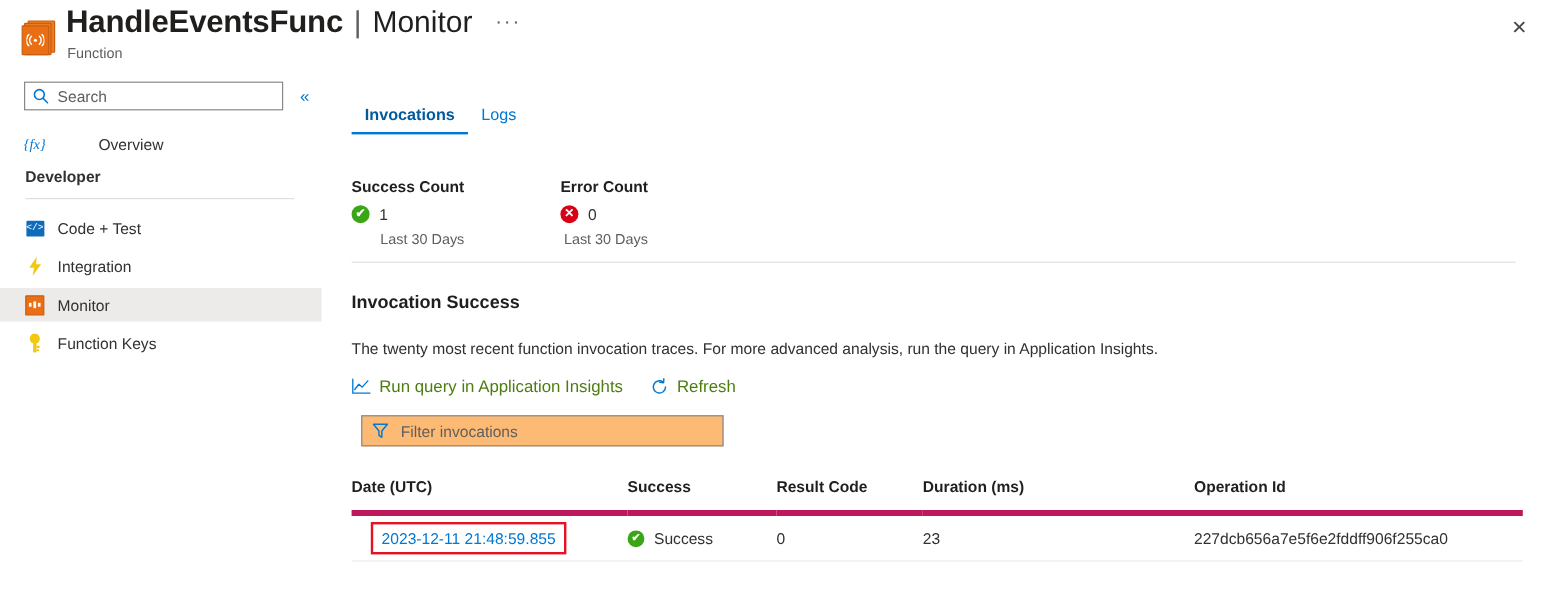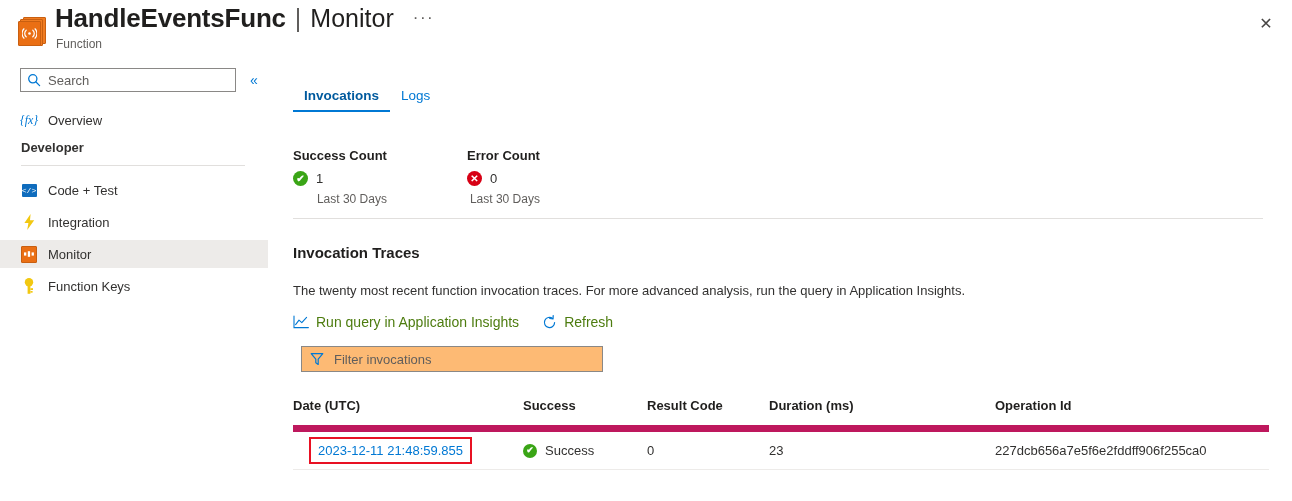--- a/index.html
+++ b/index.html
@@ -367,21 +367,21 @@
     width: 976px;
     border-collapse: collapse;
     table-layout: fixed;
   }
   #traces-table th {
     text-align: left;
     font-size: 13px;
     font-weight: bold;
     color: #201f1e;
     padding: 0 0 12px 0;
-    border-bottom: 7px solid #be185d;
+    border-bottom: 5px solid #be185d;
     white-space: nowrap;
   }
   #traces-table td {
     font-size: 13px;
     color: #323130;
     padding: 11px 0 11px 0;
     border-bottom: 1px solid #edebe9;
     white-space: nowrap;
     vertical-align: middle;
   }
@@ -464,21 +464,21 @@
         <svg width="14" height="14" viewBox="0 0 14 14" fill="none" stroke="currentColor" stroke-width="1.3">
           <circle cx="5.8" cy="5.8" r="4.1"></circle>
           <path d="M9.0 9.0 L12.6 12.6" stroke-linecap="round"></path>
         </svg>
       </span>
       <input id="search-input" type="text" placeholder="Search" style="">
     </div>
     <span id="collapse-button">«</span>
   </div>
 
-  <div class="nav-item" style="top:48px;">
+  <div class="nav-item" style="top:48px;gap:34px;">
     <span class="nav-icon">
       <span class="ic-overview">{fx}</span>
     </span>
     <span class="nav-label">Overview</span>
   </div>
 
   <div id="nav-group-title">Developer</div>
   <div id="nav-divider"></div>
 
   <div class="nav-item" style="top:118px;">
@@ -543,21 +543,21 @@
     <div class="metric-title">Error Count</div>
     <div class="metric-value-row">
       <span class="metric-badge err">✕</span>
       <span class="metric-value">0</span>
     </div>
     <div class="metric-sub">Last 30 Days</div>
   </div>
 
   <div id="section-divider"></div>
 
-  <div id="traces-title">Invocation Traces</div>
+  <div id="traces-title">Invocation Success</div>
   <div id="traces-desc">The twenty most recent function invocation traces. For more advanced analysis, run the query in Application Insights.</div>
 
   <div id="trace-toolbar">
     <div class="tb-button">
       <span class="tb-icon">
         <svg width="16" height="14" viewBox="0 0 16 14" fill="none" stroke="#0078d4" stroke-width="1.1">
           <path d="M1 1 V12.6 H15.4" stroke-linecap="round"></path>
           <path d="M2.6 9.6 L6.0 5.2 L8.8 7.6 L13.6 2.4" stroke-linecap="round" stroke-linejoin="round"></path>
         </svg>
       </span>

